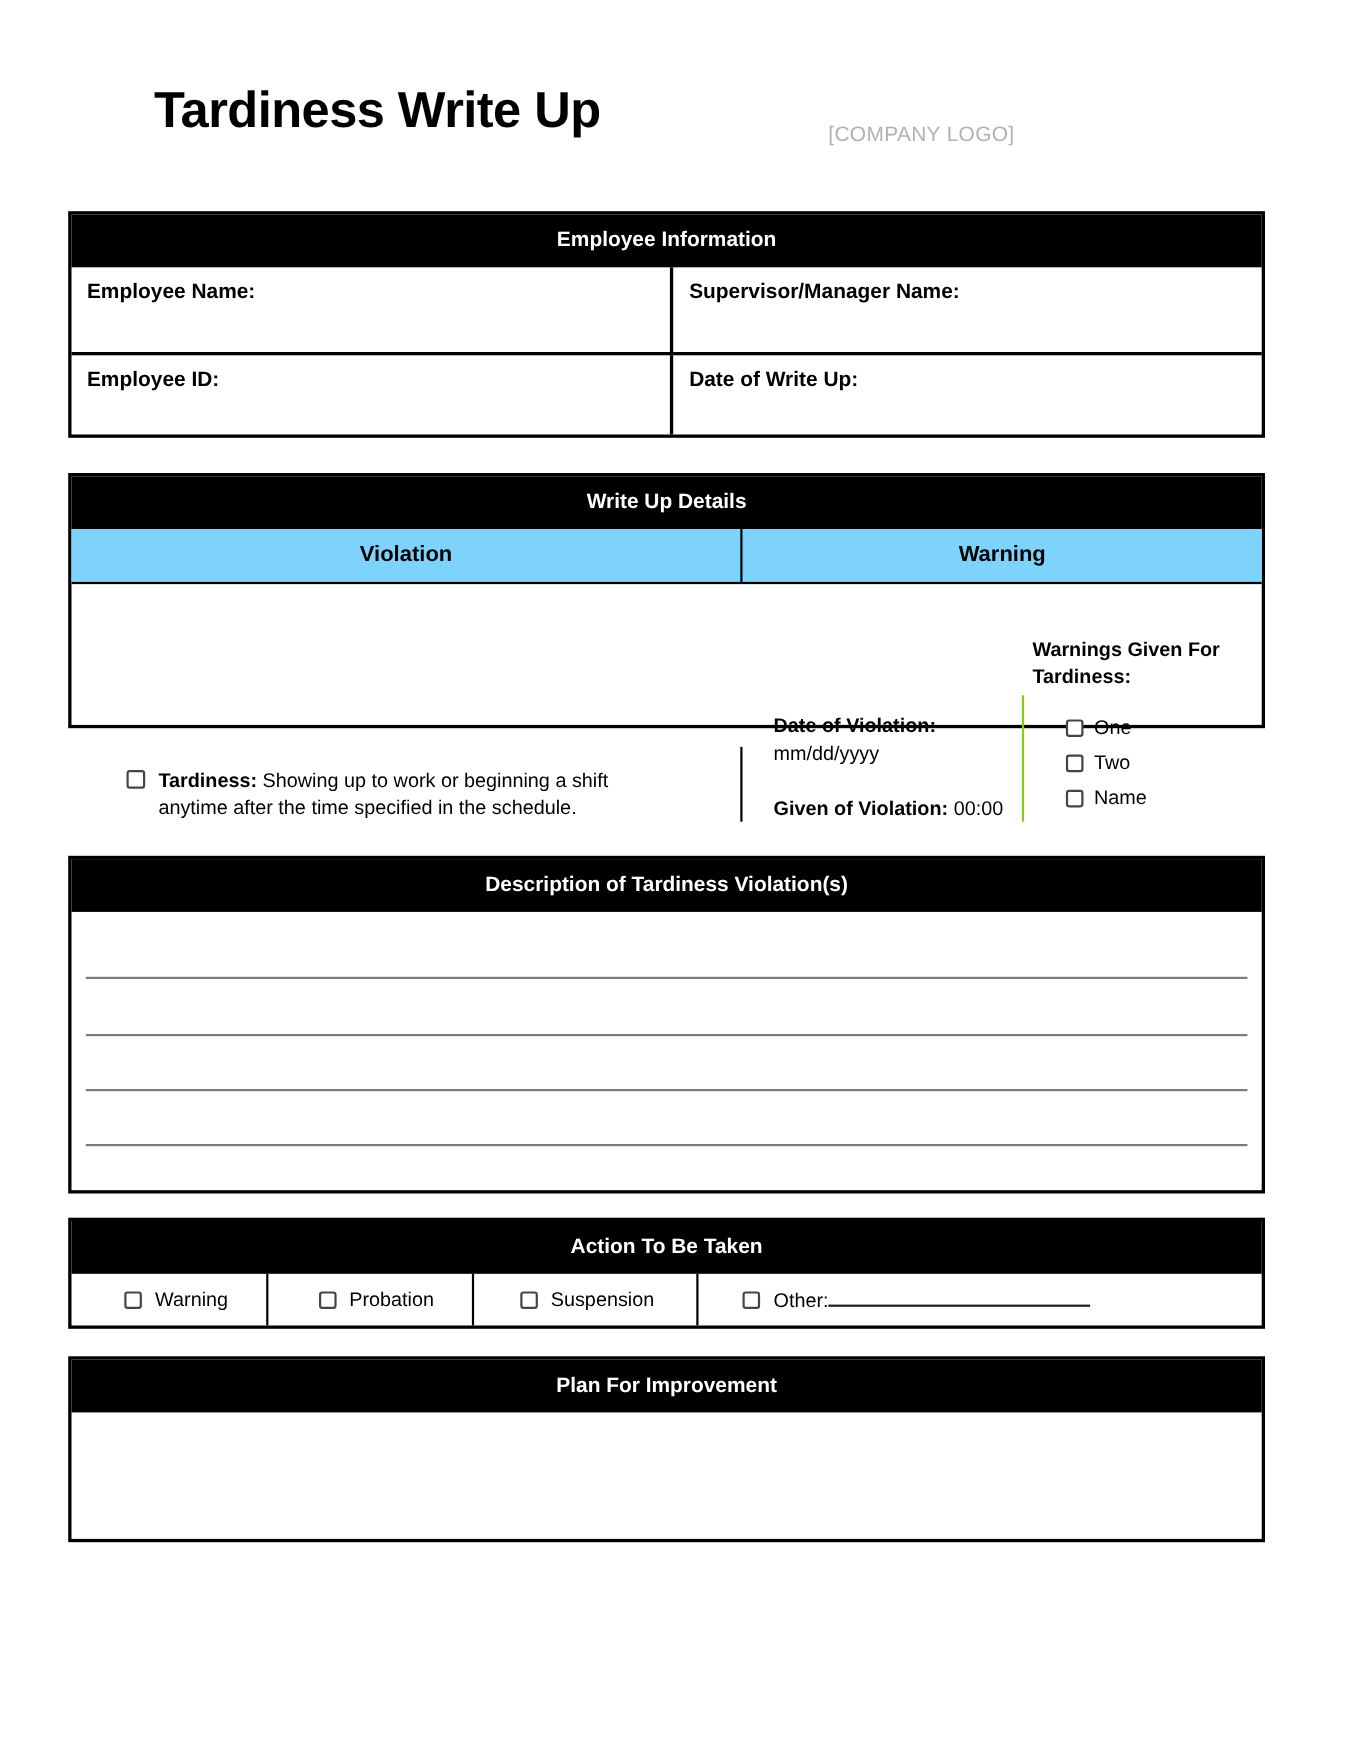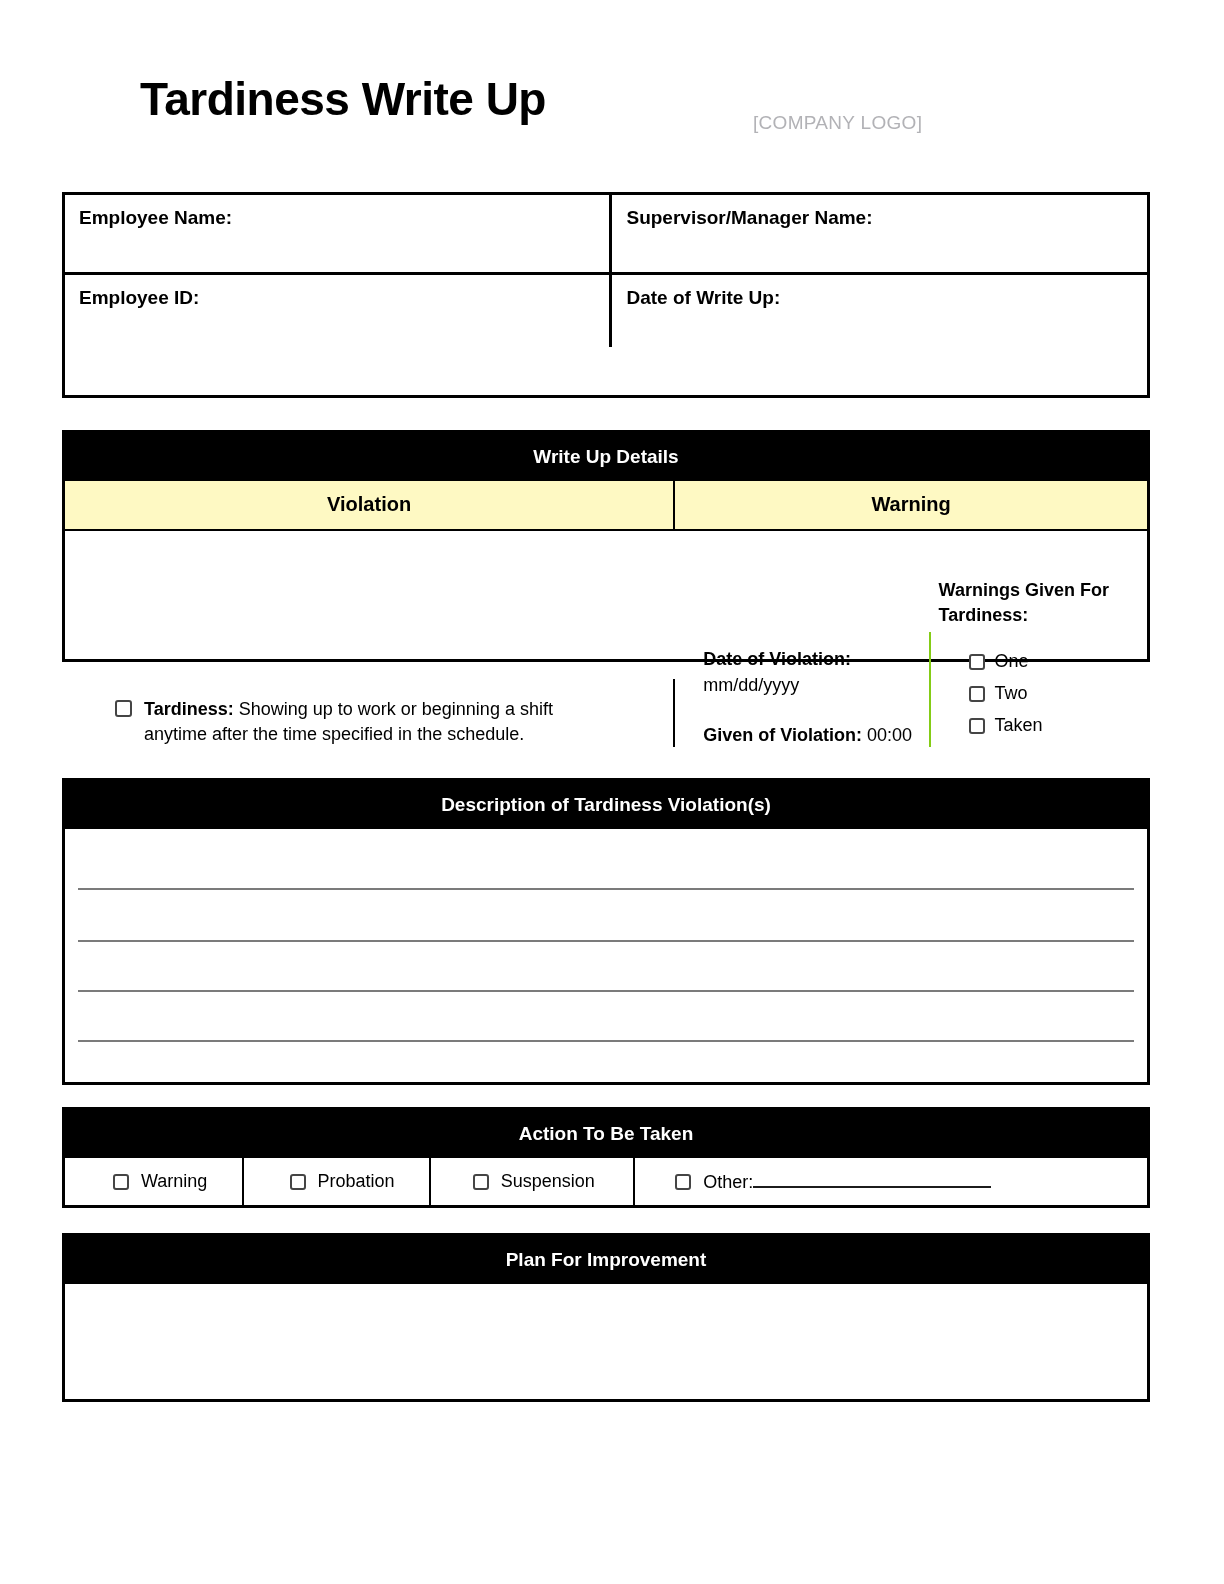--- a/index.html
+++ b/index.html
@@ -29,21 +29,21 @@
   .sec-employee{top:192px;height:206px;}
   .emp-grid{display:grid;grid-template-columns:50.6% 49.4%;}
   .emp-cell{
     box-sizing:border-box;padding:12px 14px;font-weight:bold;font-size:19px;
   }
   .emp-cell.c1{border-right:3px solid #000;}
   .emp-cell.r1{height:80px;border-bottom:3px solid #000;}
   .emp-cell.r2{height:72px;}
   
   .sec-wud{top:430px;height:232px;}
-  .subhead{display:flex;background:#fef9c3;border-bottom:2px solid #000;height:50px;box-sizing:border-box;}
+  .subhead{display:flex;background:#7dd3fc;border-bottom:2px solid #000;height:50px;box-sizing:border-box;}
   .subhead-cell{font-weight:bold;font-size:20px;text-align:center;line-height:47px;box-sizing:border-box;}
   .sh1{width:56.4%;border-right:2px solid #000;}
   .sh2{flex:1;}
   .wud-row{display:flex;height:216px;box-sizing:border-box;align-items:flex-end;}
   .wud-col{box-sizing:border-box;}
   .wud-col1{width:56.4%;border-right:2px solid #000;padding:18px 20px 0 50px;}
   .wud-col2{width:23.6%;border-right:2px solid #84cc16;padding:15px 10px 0 28px;}
   .wud-col3{flex:1;padding:15px 8px 0 8px;}
   .violation-item{display:flex;gap:12px;}
   .violation-text{font-size:18px;line-height:1.38;max-width:458px;}
@@ -84,20 +84,21 @@
   .sec-plan{top:1233px;height:169px;}
   .plan-box{height:115px;}
 </style>
 </head>
 <body>
 
 <div class="page-title">Tardiness Write Up</div>
 <div class="logo-placeholder">[COMPANY LOGO]</div>
 
 <div class="section sec-employee">
+  <div class="bar">Employee Information</div>
   <div class="emp-grid">
     <div class="emp-cell c1 r1">
       <span>Employee Name:</span>
     </div>
     <div class="emp-cell r1">
       <span>Supervisor/Manager Name:</span>
     </div>
     <div class="emp-cell c1 r2">
       <span>Employee ID:</span>
     </div>
@@ -137,21 +138,21 @@
         <div class="warn-opt">
           <span class="cb small"></span>
           <span>One</span>
         </div>
         <div class="warn-opt">
           <span class="cb small"></span>
           <span>Two</span>
         </div>
         <div class="warn-opt">
           <span class="cb small"></span>
-          <span>Taken</span>
+          <span>Name</span>
         </div>
       </div>
     </div>
   </div>
 </div>
 
 <div class="section sec-desc">
   <div class="bar">Description of Tardiness Violation(s)</div>
   <div class="desc-box">
     <div class="rule l1"></div>

